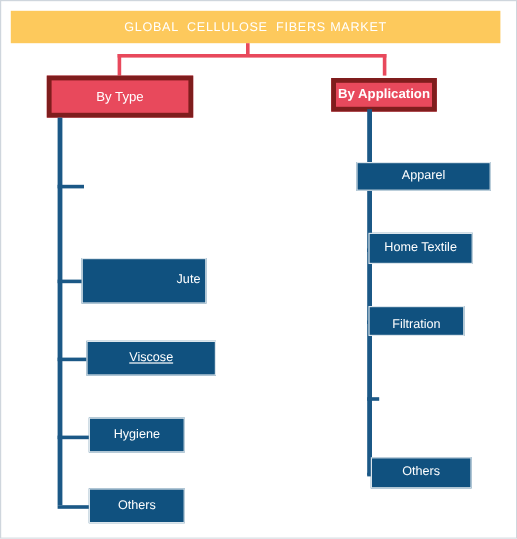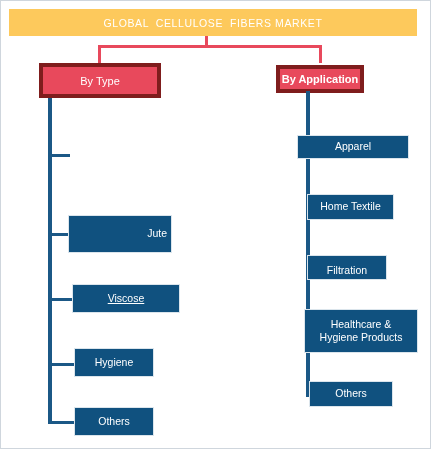--- a/index.html
+++ b/index.html
@@ -157,22 +157,18 @@
   </div>
 
   <div class="leaf-box" style="left:306px; top:193px; width:87px;  height:26px;">
     <span>Home Textile</span>
   </div>
 
   <div class="leaf-box" style="left:306px; top:254px; width:80px;  height:25px;align-items:flex-end;">
     <span>Filtration</span>
   </div>
 
-  <div class="leaf-box" style="left:303px; top:308px; width:114px; height:44px; white-space:pre-line;">
-    <span style="white-space:pre-line;">Healthcare &amp;
-Hygiene Products</span>
-  </div>
 
   <div class="leaf-box" style="left:308px; top:380px; width:84px;  height:26px;">
     <span>Others</span>
   </div>
 
 </div>
 
 </body></html>

